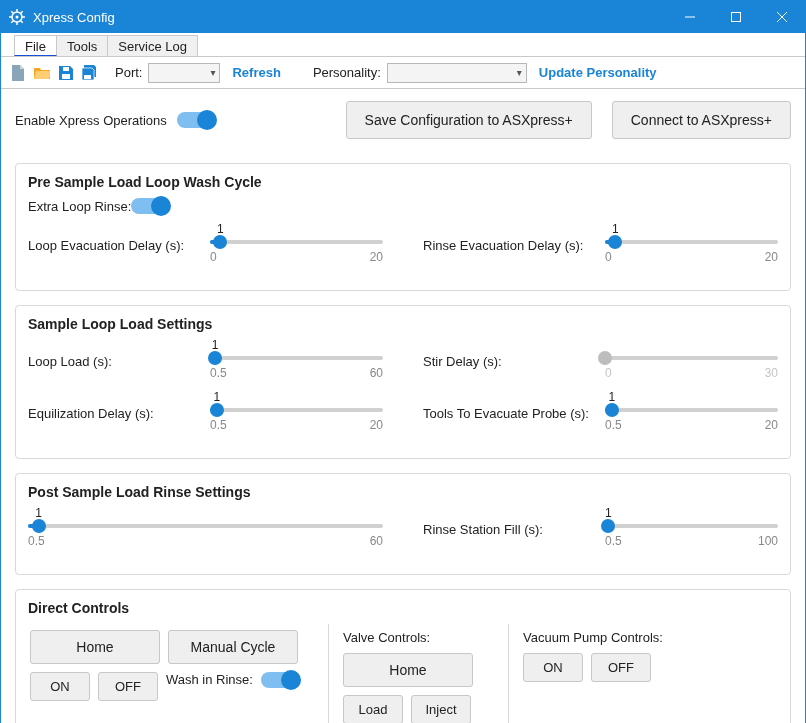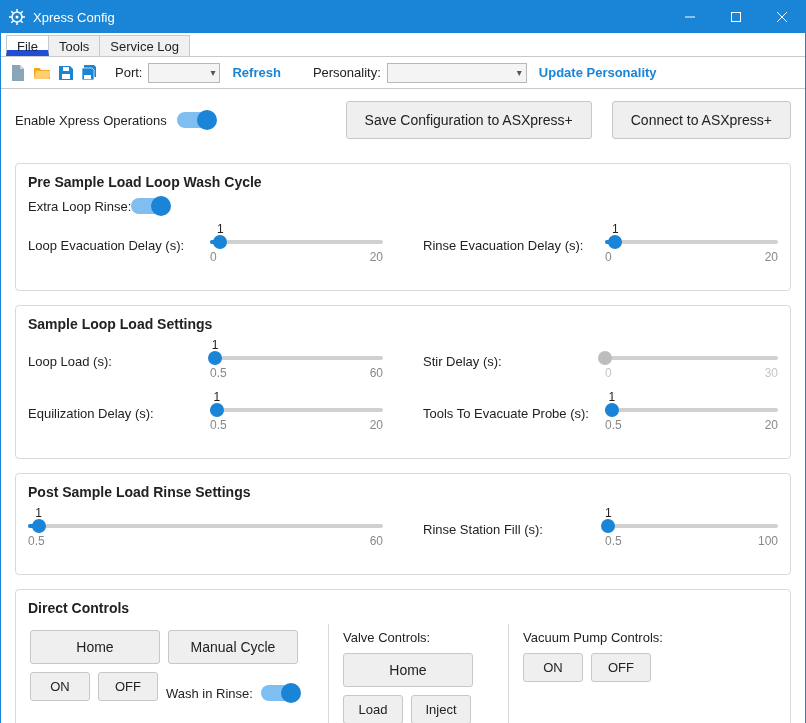--- a/index.html
+++ b/index.html
@@ -47,24 +47,24 @@
     padding: 3px 10px 2px 10px;
     border: 1px solid #c9c9c9;
     border-bottom: none;
     background: #f0f0f0;
     margin-top: 2px;
     margin-left: -1px;
     font-size: 13px;
   }
   .menubar .tab.active {
     background: #fff;
-    border-bottom: 6px solid #1d4ed8;
+    border-bottom: 1px solid #1d4ed8;
     position: relative;
     z-index: 2;
-    margin-left: 5px;
+    margin-left: 13px;
   }
   .toolbar {
     height: 32px;
     border-bottom: 1px solid #c9c9c9;
     display:flex;
     align-items:center;
     padding: 0 8px;
     gap: 6px;
   }
   .ico-btn { width:18px; height:18px; display:flex; align-items:center; justify-content:center; }
@@ -113,21 +113,21 @@
     background:#1a84d6; top:-5px;
   }
   .sthumb.dis { background:#bdbdbd; }
   .sval { position:absolute; top:-2px; font-size:12px; transform:translateX(-50%);}
   .sticks { display:flex; justify-content:space-between; font-size:12px; color:#888; margin-top:6px;}
   .extra-rinse-row { display:flex; align-items:center; gap:0; margin-bottom:10px;}
   .direct { display:flex; gap:0;}
   .dcol { padding: 6px 14px 6px 2px;}
   .dcol + .dcol { border-left: 1px solid #d9d9d9; padding-left: 14px;}
   .dlabel { font-size:13px; margin-bottom:8px;}
-  .btnrow { display:flex; gap:8px; margin-bottom:8px; align-items:flex-end; flex-wrap:wrap;}
+  .btnrow { display:flex; gap:8px; margin-bottom:8px; align-items:flex-start; flex-wrap:wrap;}
   .btn {
     background:#efefef; border:1px solid #c7c7c7; border-radius:3px;
     padding: 6px 0; font-size:13px; text-align:center;
   }
   .btn.w130 { width:130px; padding:8px 0; font-size:14px;}
   .btn.w62 { width:60px;}
   .wc1 { width: 300px;}
   .wc2 { width: 180px;}
   .wc3 { flex:1;}
 </style>

